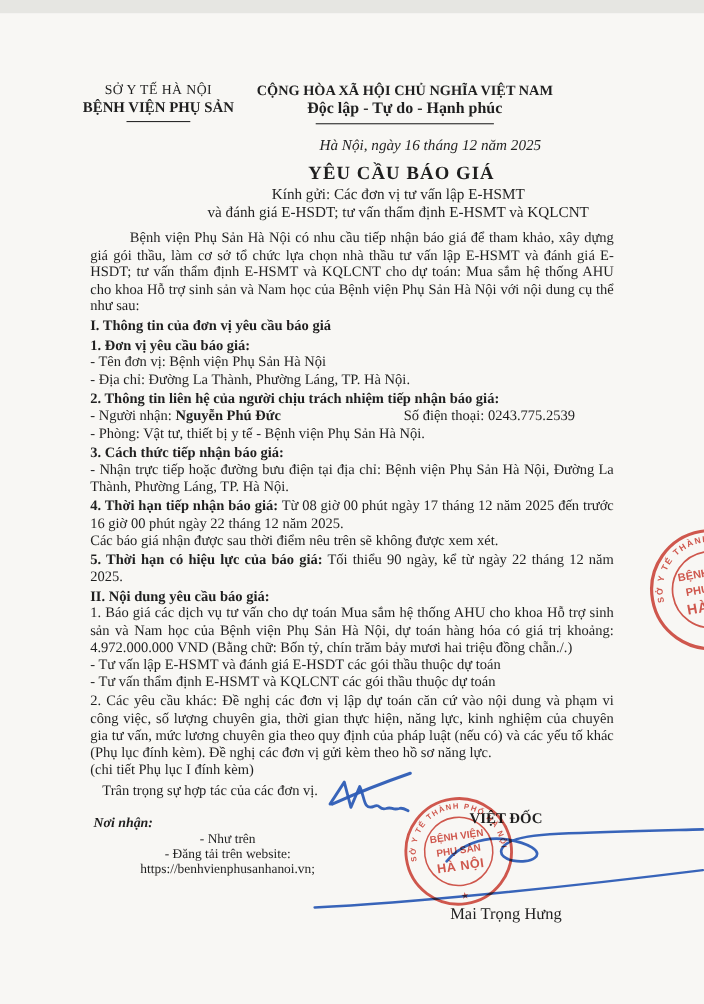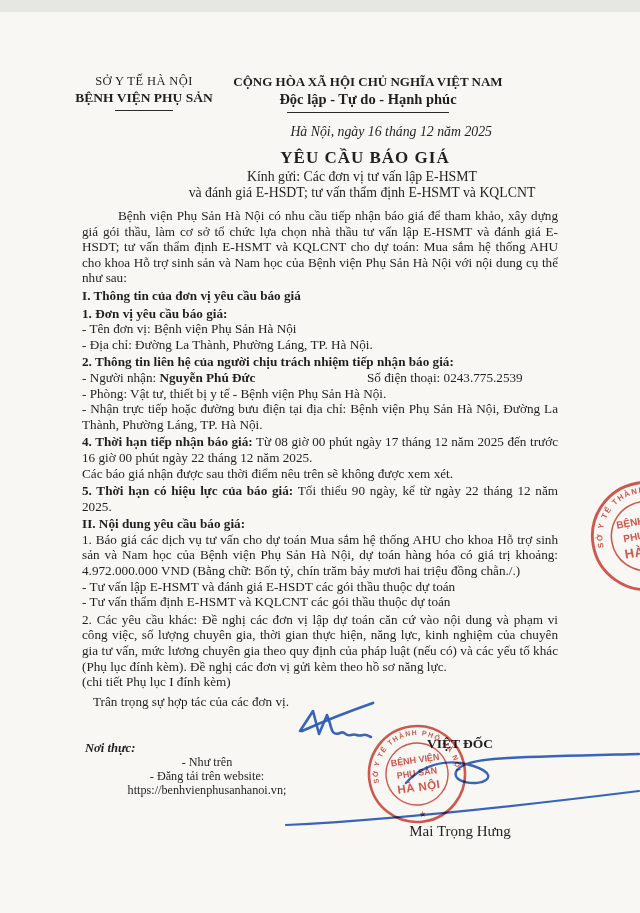--- a/index.html
+++ b/index.html
@@ -100,36 +100,37 @@
     <p class="hd">I. Thông tin của đơn vị yêu cầu báo giá</p>
     <p class="hd">1. Đơn vị yêu cầu báo giá:</p>
     <p>- Tên đơn vị: Bệnh viện Phụ Sản Hà Nội</p>
     <p>- Địa chỉ: Đường La Thành, Phường Láng, TP. Hà Nội.</p>
     <p class="hd">2. Thông tin liên hệ của người chịu trách nhiệm tiếp nhận báo giá:</p>
     <p class="rel">
       <span>- Người nhận: </span><span class="bold">Nguyễn Phú Đức</span>
       <span class="phone">Số điện thoại: 0243.775.2539</span>
     </p>
     <p>- Phòng: Vật tư, thiết bị y tế - Bệnh viện Phụ Sản Hà Nội.</p>
+    <p class="hd">3. Cách thức tiếp nhận báo giá:</p>
     <p class="justify">- Nhận trực tiếp hoặc đường bưu điện tại địa chỉ: Bệnh viện Phụ Sản Hà Nội, Đường La Thành, Phường Láng, TP. Hà Nội.</p>
     <p class="justify hd" style="font-weight:normal"><span class="bold">4. Thời hạn tiếp nhận báo giá:</span><span> Từ 08 giờ 00 phút ngày 17 tháng 12 năm 2025 đến trước 16 giờ 00 phút ngày 22 tháng 12 năm 2025.</span></p>
     <p>Các báo giá nhận được sau thời điểm nêu trên sẽ không được xem xét.</p>
     <p class="justify hd" style="font-weight:normal"><span class="bold">5. Thời hạn có hiệu lực của báo giá:</span><span> Tối thiểu 90 ngày, kể từ ngày 22 tháng 12 năm 2025.</span></p>
 
     <p class="hd">II. Nội dung yêu cầu báo giá:</p>
     <p class="justify">1. Báo giá các dịch vụ tư vấn cho dự toán Mua sắm hệ thống AHU cho khoa Hỗ trợ sinh sản và Nam học của Bệnh viện Phụ Sản Hà Nội, dự toán hàng hóa có giá trị khoảng: 4.972.000.000 VND (Bằng chữ: Bốn tỷ, chín trăm bảy mươi hai triệu đồng chẵn./.)</p>
     <p>- Tư vấn lập E-HSMT và đánh giá E-HSDT các gói thầu thuộc dự toán</p>
     <p>- Tư vấn thẩm định E-HSMT và KQLCNT các gói thầu thuộc dự toán</p>
     <p class="justify hd" style="font-weight:normal">2. Các yêu cầu khác: Đề nghị các đơn vị lập dự toán căn cứ vào nội dung và phạm vi công việc, số lượng chuyên gia, thời gian thực hiện, năng lực, kinh nghiệm của chuyên gia tư vấn, mức lương chuyên gia theo quy định của pháp luật (nếu có) và các yếu tố khác (Phụ lục đính kèm). Đề nghị các đơn vị gửi kèm theo hồ sơ năng lực.</p>
     <p>(chi tiết Phụ lục I đính kèm)</p>
     <p class="closing">Trân trọng sự hợp tác của các đơn vị.</p>
   </div>
 
   <div class="recipients">
-    <div class="label">Nơi thực:</div>
+    <div class="label">Nơi nhận:</div>
     <div class="item">- Như trên</div>
     <div class="item">- Đăng tải trên website:</div>
     <div class="item">https://benhvienphusanhanoi.vn;</div>
   </div>
 
   <div class="sign-title">VIỆT ĐỐC</div>
   <div class="sign-name">Mai Trọng Hưng</div>
 
   <svg class="stamp stamp-main" width="120" height="120" viewBox="-60 -60 120 120">
     <circle r="48" fill="none" stroke="currentColor" stroke-width="2.6"></circle>

